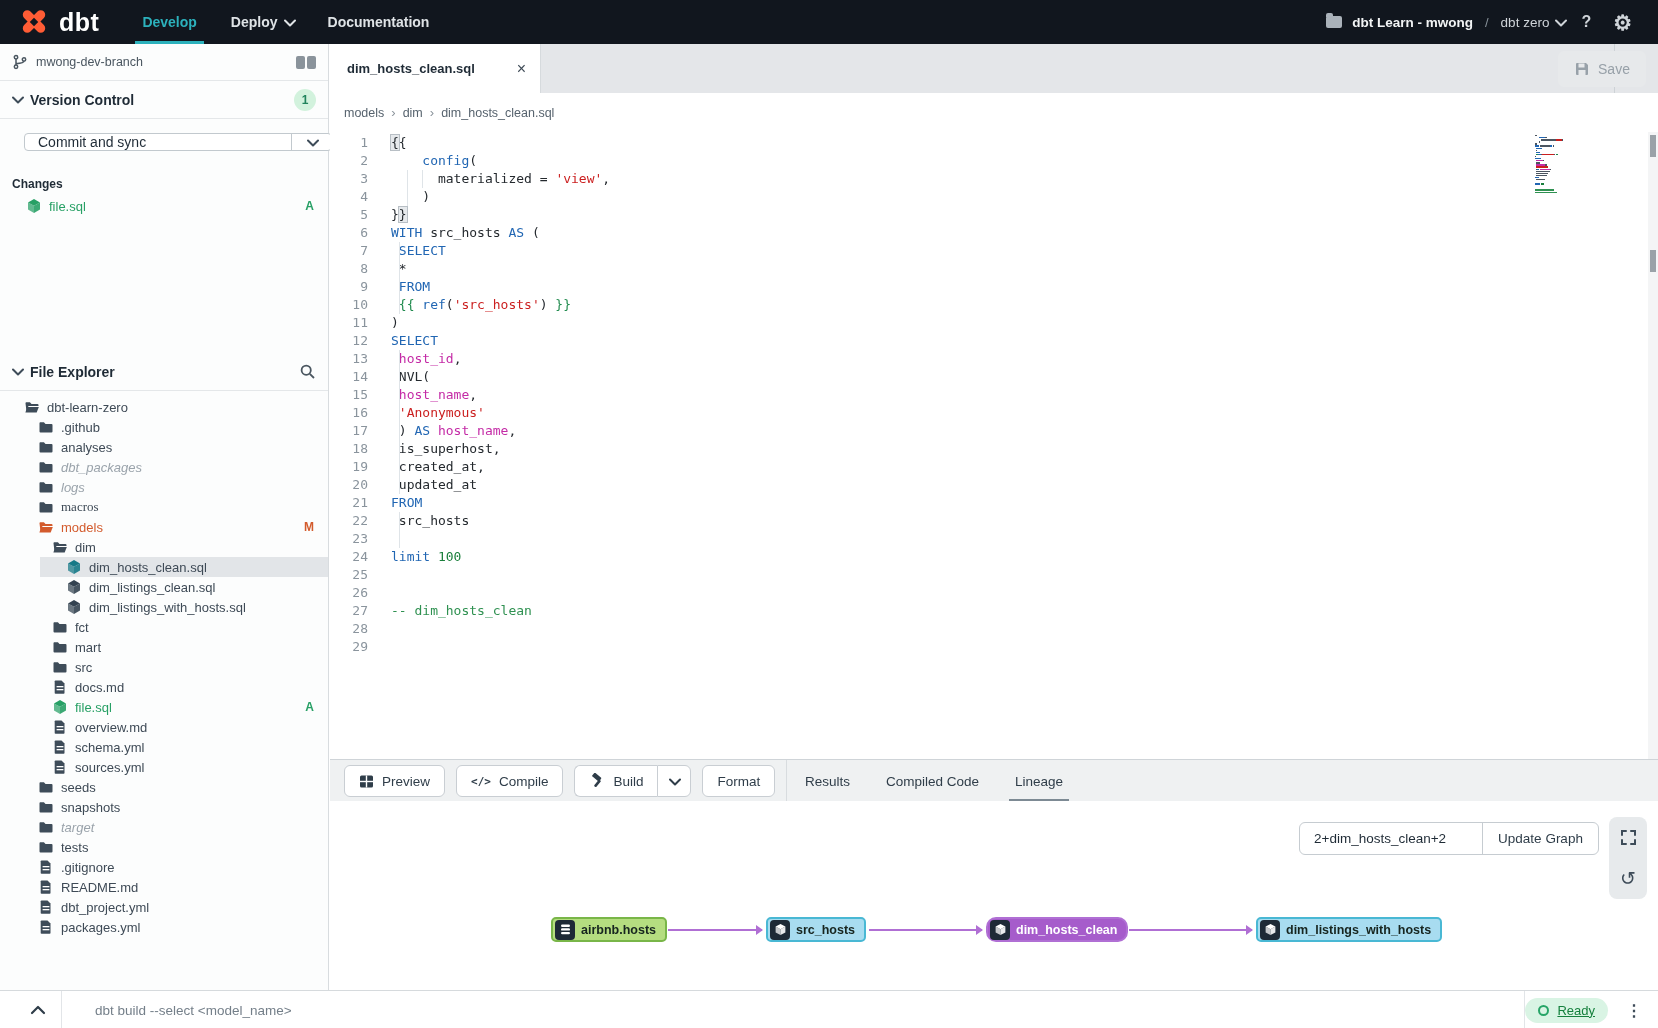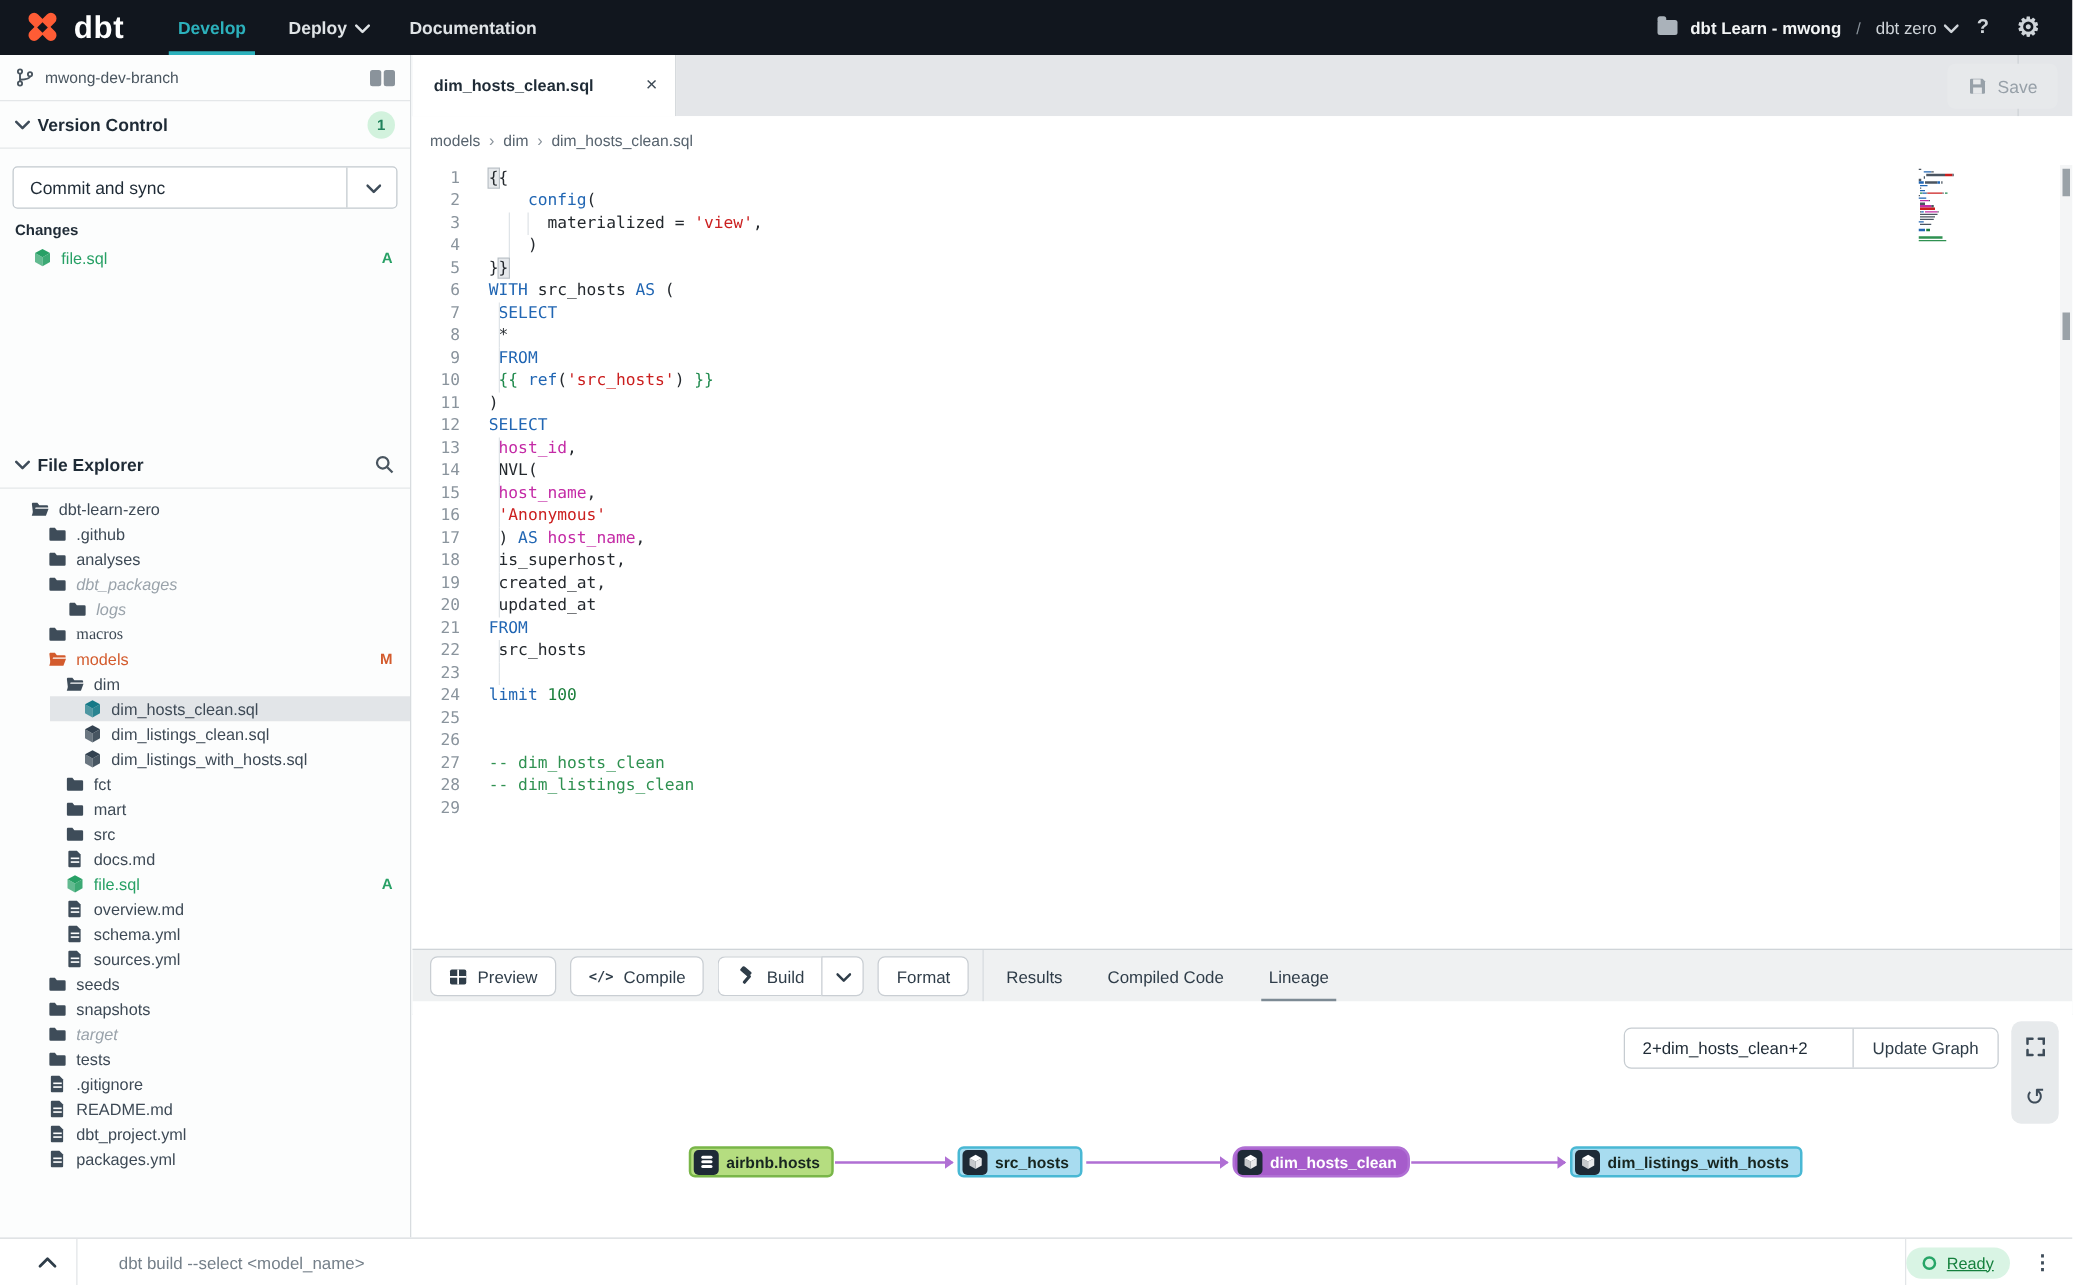--- a/index.html
+++ b/index.html
@@ -44,21 +44,21 @@
                 border-bottom:1px solid #e4e7e9; }
   .branch-name { font-size:12.5px; color:#4a5660; }
   .book-icon { margin-left:auto; display:flex; gap:2px; cursor:pointer; }
   .book-icon i { width:9px; height:13px; background:#8a939b; border-radius:2px; display:block; }
   .section-head { height:38px; display:flex; align-items:center; gap:8px; padding:0 12px;
                   border-bottom:1px solid #e4e7e9; cursor:pointer; }
   .section-title { font-weight:bold; font-size:14px; color:#1f2b36; }
   .count-badge { margin-left:auto; width:22px; height:22px; border-radius:50%; background:#d2f2dd;
                  color:#20835c; font-size:12px; font-weight:bold; display:flex; align-items:center;
                  justify-content:center; }
-  .commit-btn { position:absolute; left:10px; top:89px; width:308px; height:34px; background:#fff;
+  .commit-btn { position:absolute; left:24px; top:89px; width:308px; height:18px; background:#fff;
                 border:1px solid #c2c9ce; border-radius:4px; display:flex; align-items:stretch;
                 cursor:pointer; }
   .commit-label { flex:1; display:flex; align-items:center; padding-left:13px; font-size:14px;
                   color:#1f2b36; }
   .commit-caret { width:40px; border-left:1px solid #c2c9ce; display:flex; align-items:center;
                   justify-content:center; }
   .changes-label { position:absolute; left:12px; top:133px; font-size:12px; font-weight:bold;
                    color:#1f2b36; }
   .changes-list { position:absolute; left:0; top:150px; width:328px; }
   .change-row { height:24px; display:flex; align-items:center; gap:7px; padding:0 14px 0 26px;
@@ -316,21 +316,21 @@
             <span class="tw-label">analyses</span>
           </div>
           <div class="tree-row muted" style="padding-left: 38px;">
             <span class="tw-icon" style="color:#9aa3ab">
               <svg width="16" height="16" viewBox="0 0 16 16">
                 <path fill="#3e4c59" d="M1.5 4.2c0-.6.5-1 1-1h3.4l1.6 1.9h6a1 1 0 0 1 1 1v6.4a1 1 0 0 1-1 1h-11a1 1 0 0 1-1-1z"></path>
               </svg>
             </span>
             <span class="tw-label">dbt_packages</span>
           </div>
-          <div class="tree-row muted" style="padding-left: 54px;">
+          <div class="tree-row muted" style="padding-left: 38px;">
             <span class="tw-icon" style="color:#9aa3ab">
               <svg width="16" height="16" viewBox="0 0 16 16">
                 <path fill="#3e4c59" d="M1.5 4.2c0-.6.5-1 1-1h3.4l1.6 1.9h6a1 1 0 0 1 1 1v6.4a1 1 0 0 1-1 1h-11a1 1 0 0 1-1-1z"></path>
               </svg>
             </span>
             <span class="tw-label">logs</span>
           </div>
           <div class="tree-row" style="padding-left: 38px; font-family: Liberation Serif, serif;">
             <span class="tw-icon" style="color:#3e4c59">
               <svg width="16" height="16" viewBox="0 0 16 16">
@@ -618,21 +618,20 @@
         <div class="code-line"><span class="guide" style="left: 7.81px;"></span><span class="tk-t"> is_superhost,</span></div>
         <div class="code-line"><span class="guide" style="left: 7.81px;"></span><span class="tk-t"> created_at,</span></div>
         <div class="code-line"><span class="guide" style="left: 7.81px;"></span><span class="tk-t"> updated_at</span></div>
         <div class="code-line"><span class="tk-k">FROM</span></div>
         <div class="code-line"><span class="guide" style="left: 7.81px;"></span><span class="tk-t"> src_hosts</span></div>
         <div class="code-line"><span class="guide" style="left: 7.81px;"></span></div>
         <div class="code-line"><span class="tk-k">limit</span><span class="tk-t"> </span><span class="tk-n">100</span></div>
         <div class="code-line"></div>
         <div class="code-line"></div>
         <div class="code-line"><span class="tk-c">-- dim_hosts_clean</span></div>
-        <div class="code-line"><span class="tk-c">-- dim_listings_clean</span></div>
         <div class="code-line"></div>
       </div>
     <div class="minimap">
         <div class="mini-line">
           <span style="width: 1.05px; background: rgb(75, 85, 96);"></span>
           <span style="width: 1.05px; background: rgb(75, 85, 96);"></span>
         </div>
         <div class="mini-line">
           <span style="width: 4.2px;"></span>
           <span style="width: 6.3px; background: rgb(33, 102, 179);"></span>

